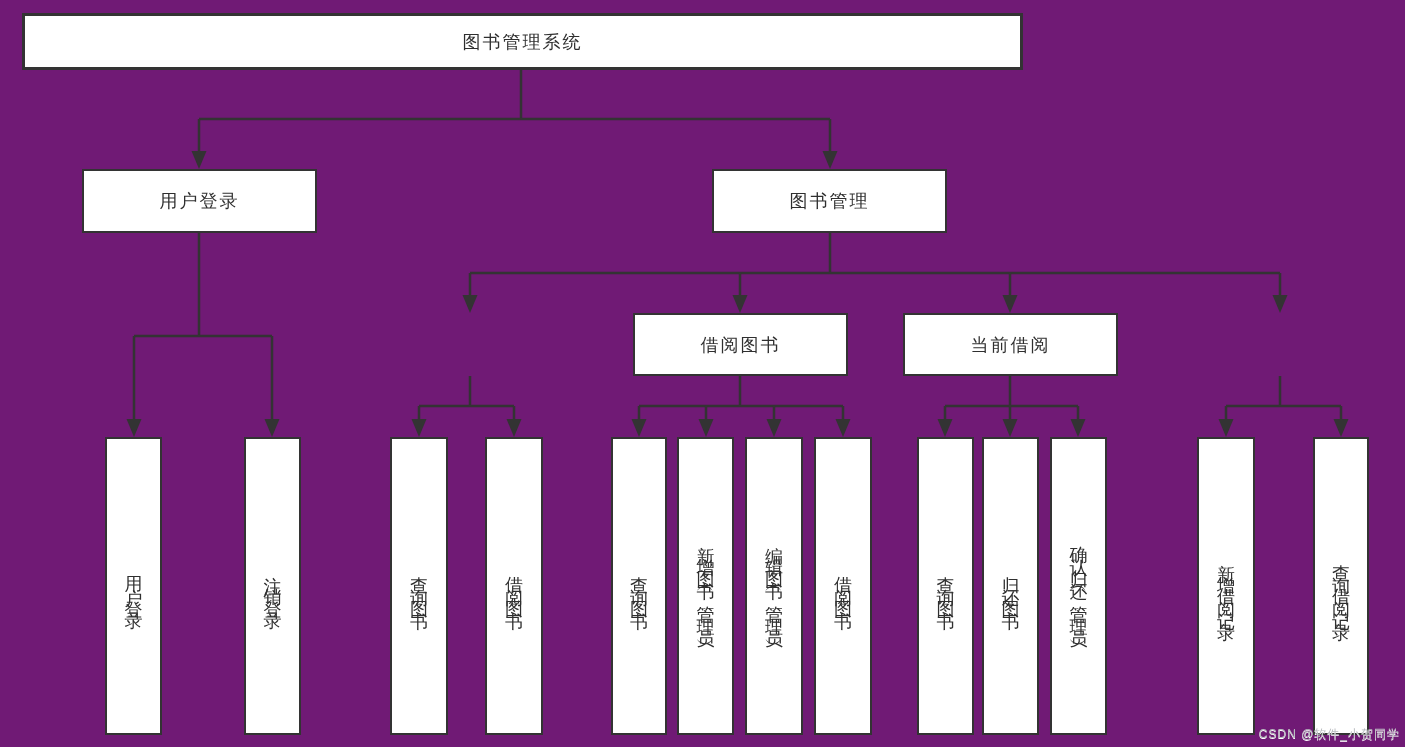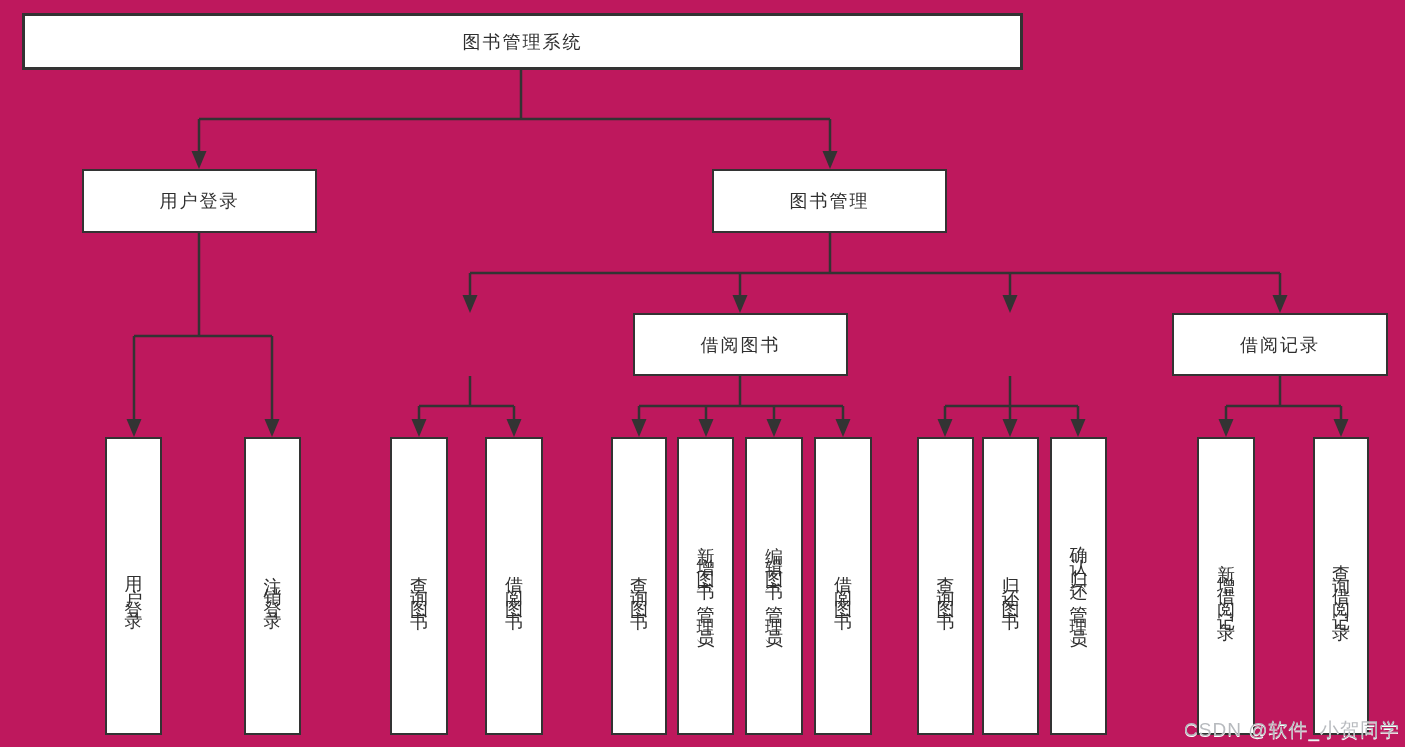--- a/index.html
+++ b/index.html
@@ -5,21 +5,21 @@
   html, body {
     margin: 0;
     padding: 0;
     background: #ffffff;
     font-family: "Liberation Sans", "DejaVu Sans", sans-serif;
   }
   #canvas {
     position: relative;
     width: 1405px;
     height: 747px;
-    background: #be185d;
+    background: #701a75;
     overflow: hidden;
   }
   #connectors {
     position: absolute;
     left: 0;
     top: 0;
     pointer-events: none;
   }
   .node {
     position: absolute;
@@ -46,21 +46,21 @@
     font-size: 18px;
     line-height: 1;
     letter-spacing: 12px;
     white-space: nowrap;
     color: #2f2f2f;
   }
   #watermark {
     position: absolute;
     right: 5px;
     bottom: 4px;
-    font-size: 19px;
+    font-size: 12px;
     letter-spacing: 1px;
     color: #b7babe;
     text-shadow: 0 1px 0 #ffffff;
     z-index: 5;
     white-space: nowrap;
   }
 </style>
 </head>
 <body>
 
@@ -139,22 +139,22 @@
   <div class="node" style="left:82px; top:169px; width:235px; height:64px;">
     <span class="hlabel">用户登录</span>
   </div>
   <div class="node" style="left:712px; top:169px; width:235px; height:64px;">
     <span class="hlabel">图书管理</span>
   </div>
 
   <div class="node" style="left:633px; top:313px; width:215px; height:63px;">
     <span class="hlabel">借阅图书</span>
   </div>
-  <div class="node" style="left:1172px; top:313px; width:216px; height:63px;">
-    <span class="hlabel">借阅记录</span>
+  <div class="node" style="left:903px; top:313px; width:215px; height:63px;">
+    <span class="hlabel">当前借阅</span>
   </div>
 
   <div class="node" style="left:105px; top:437px; width:57px; height:298px;">
     <span class="vlabel">用户登录</span>
   </div>
   <div class="node" style="left:244px; top:437px; width:57px; height:298px;">
     <span class="vlabel">注销登录</span>
   </div>
 
   <div class="node" style="left:390px; top:437px; width:58px; height:298px;">

